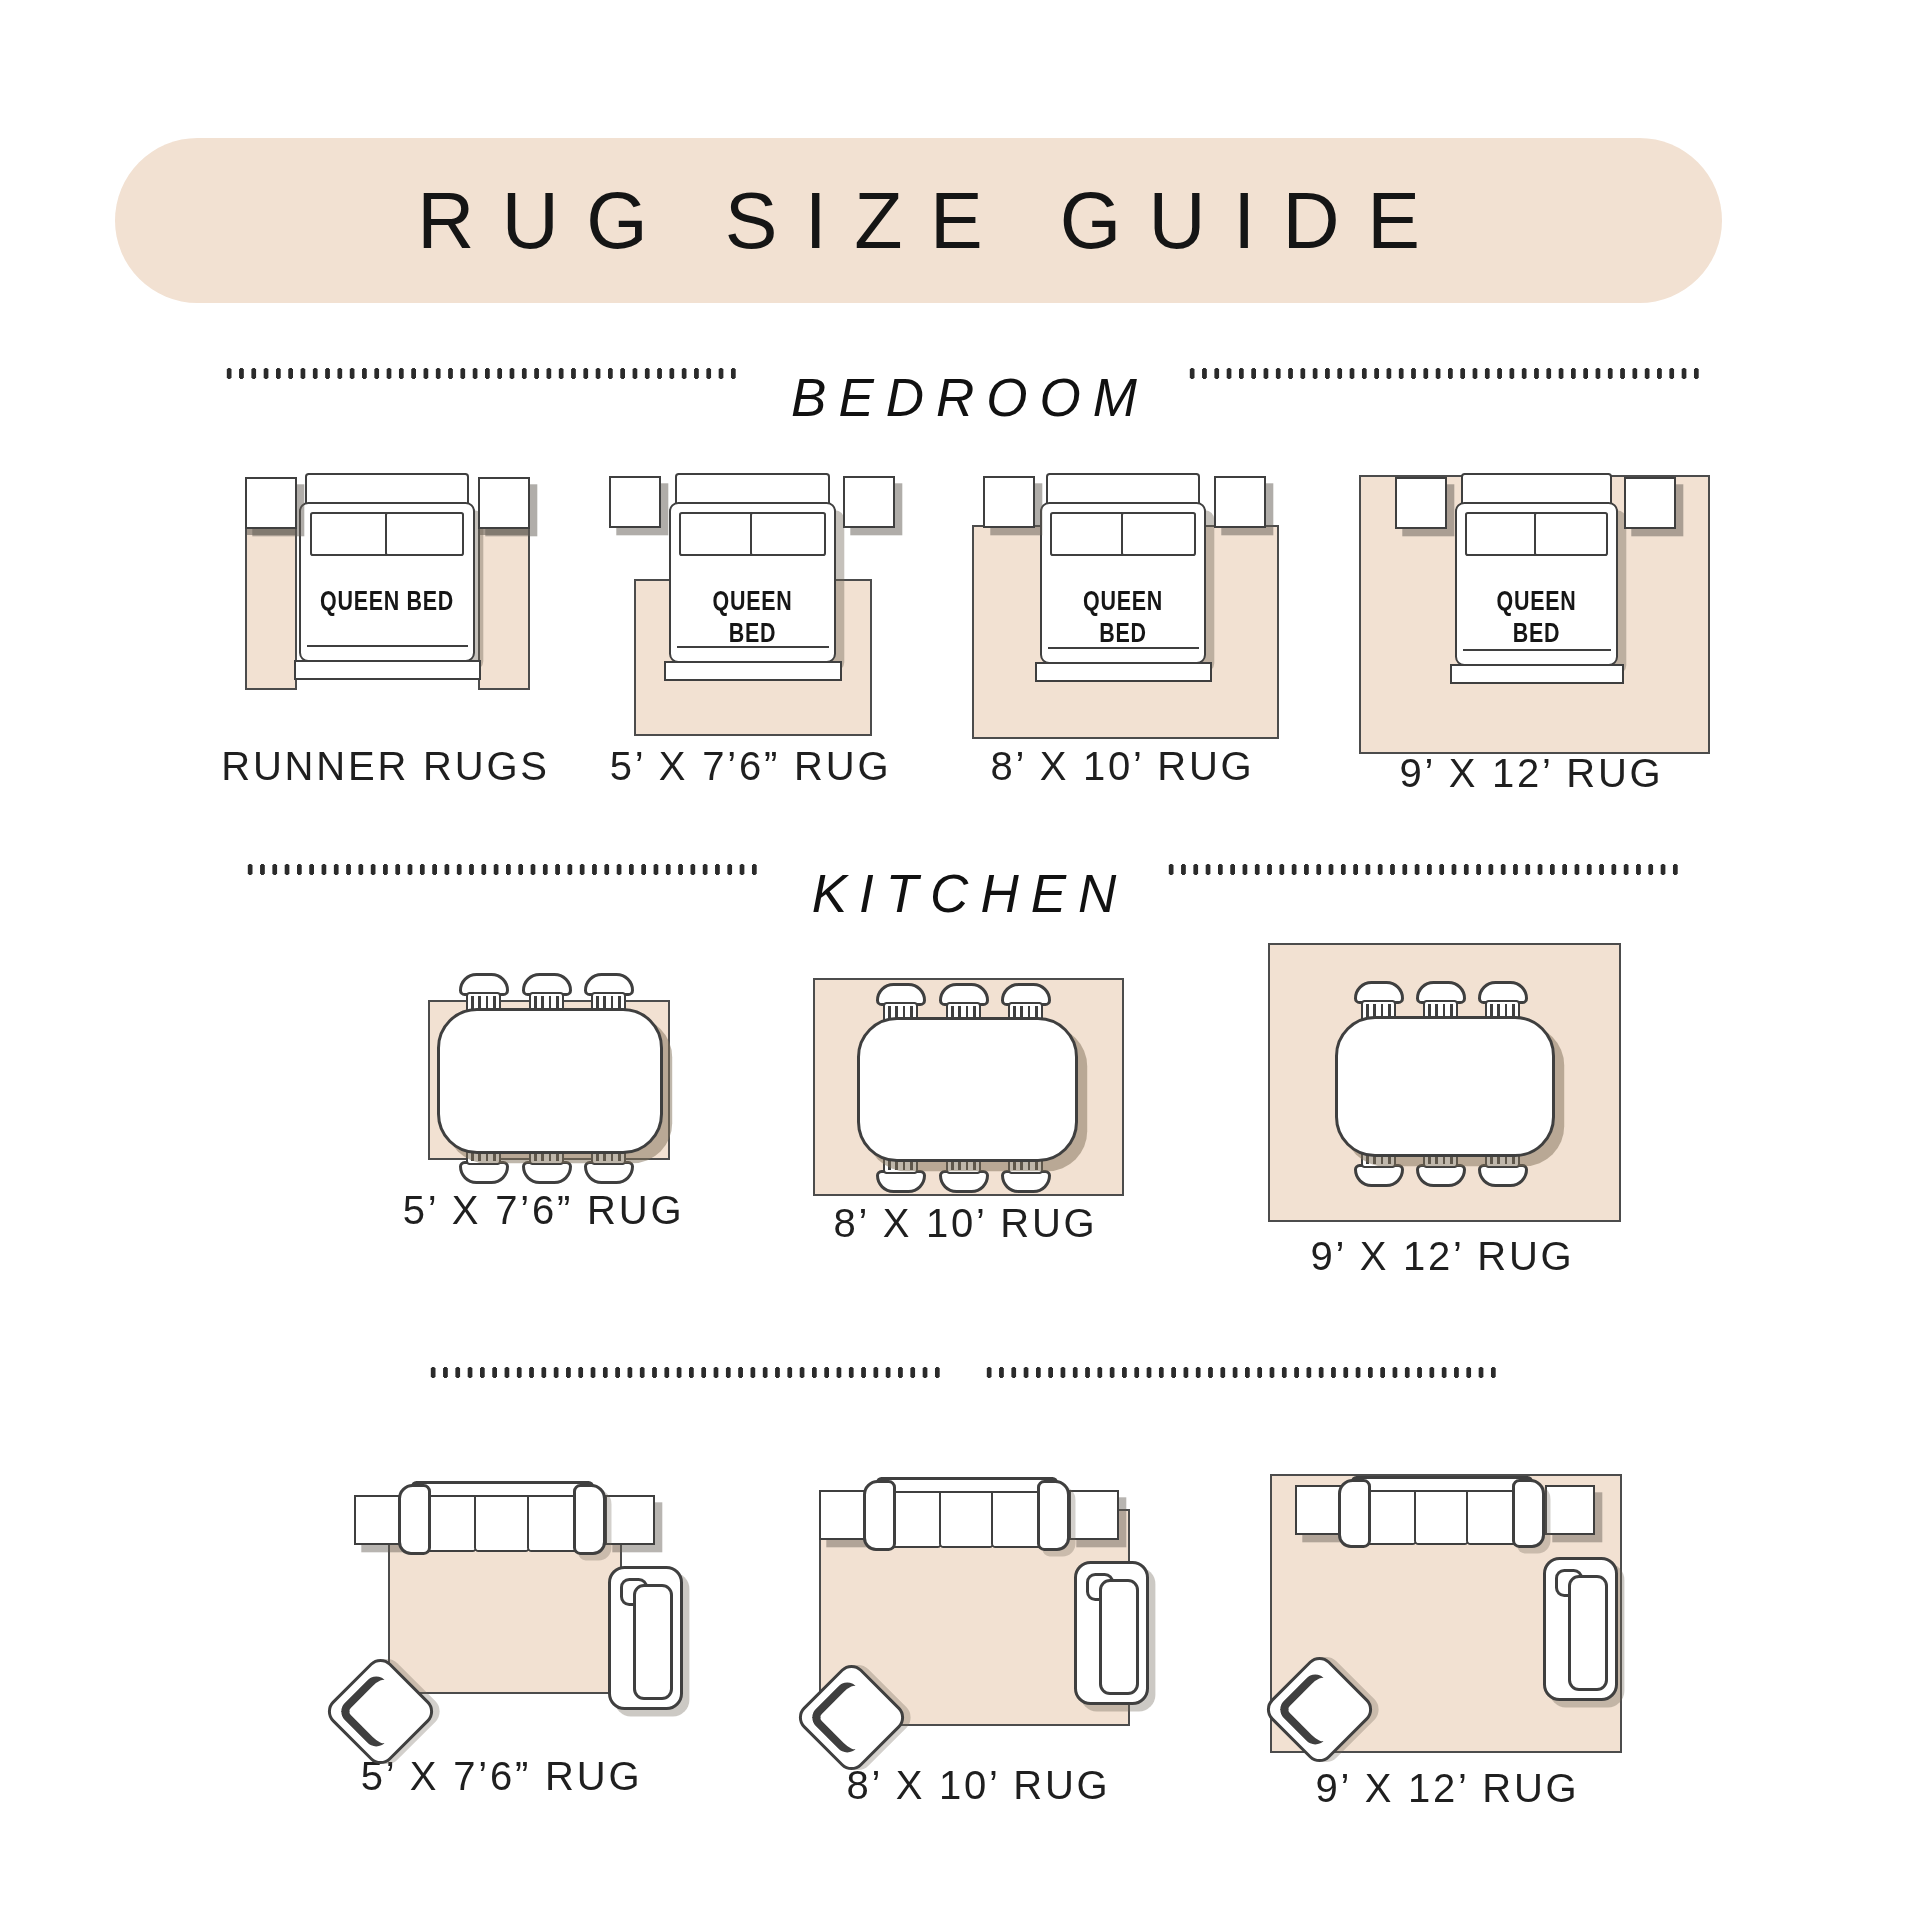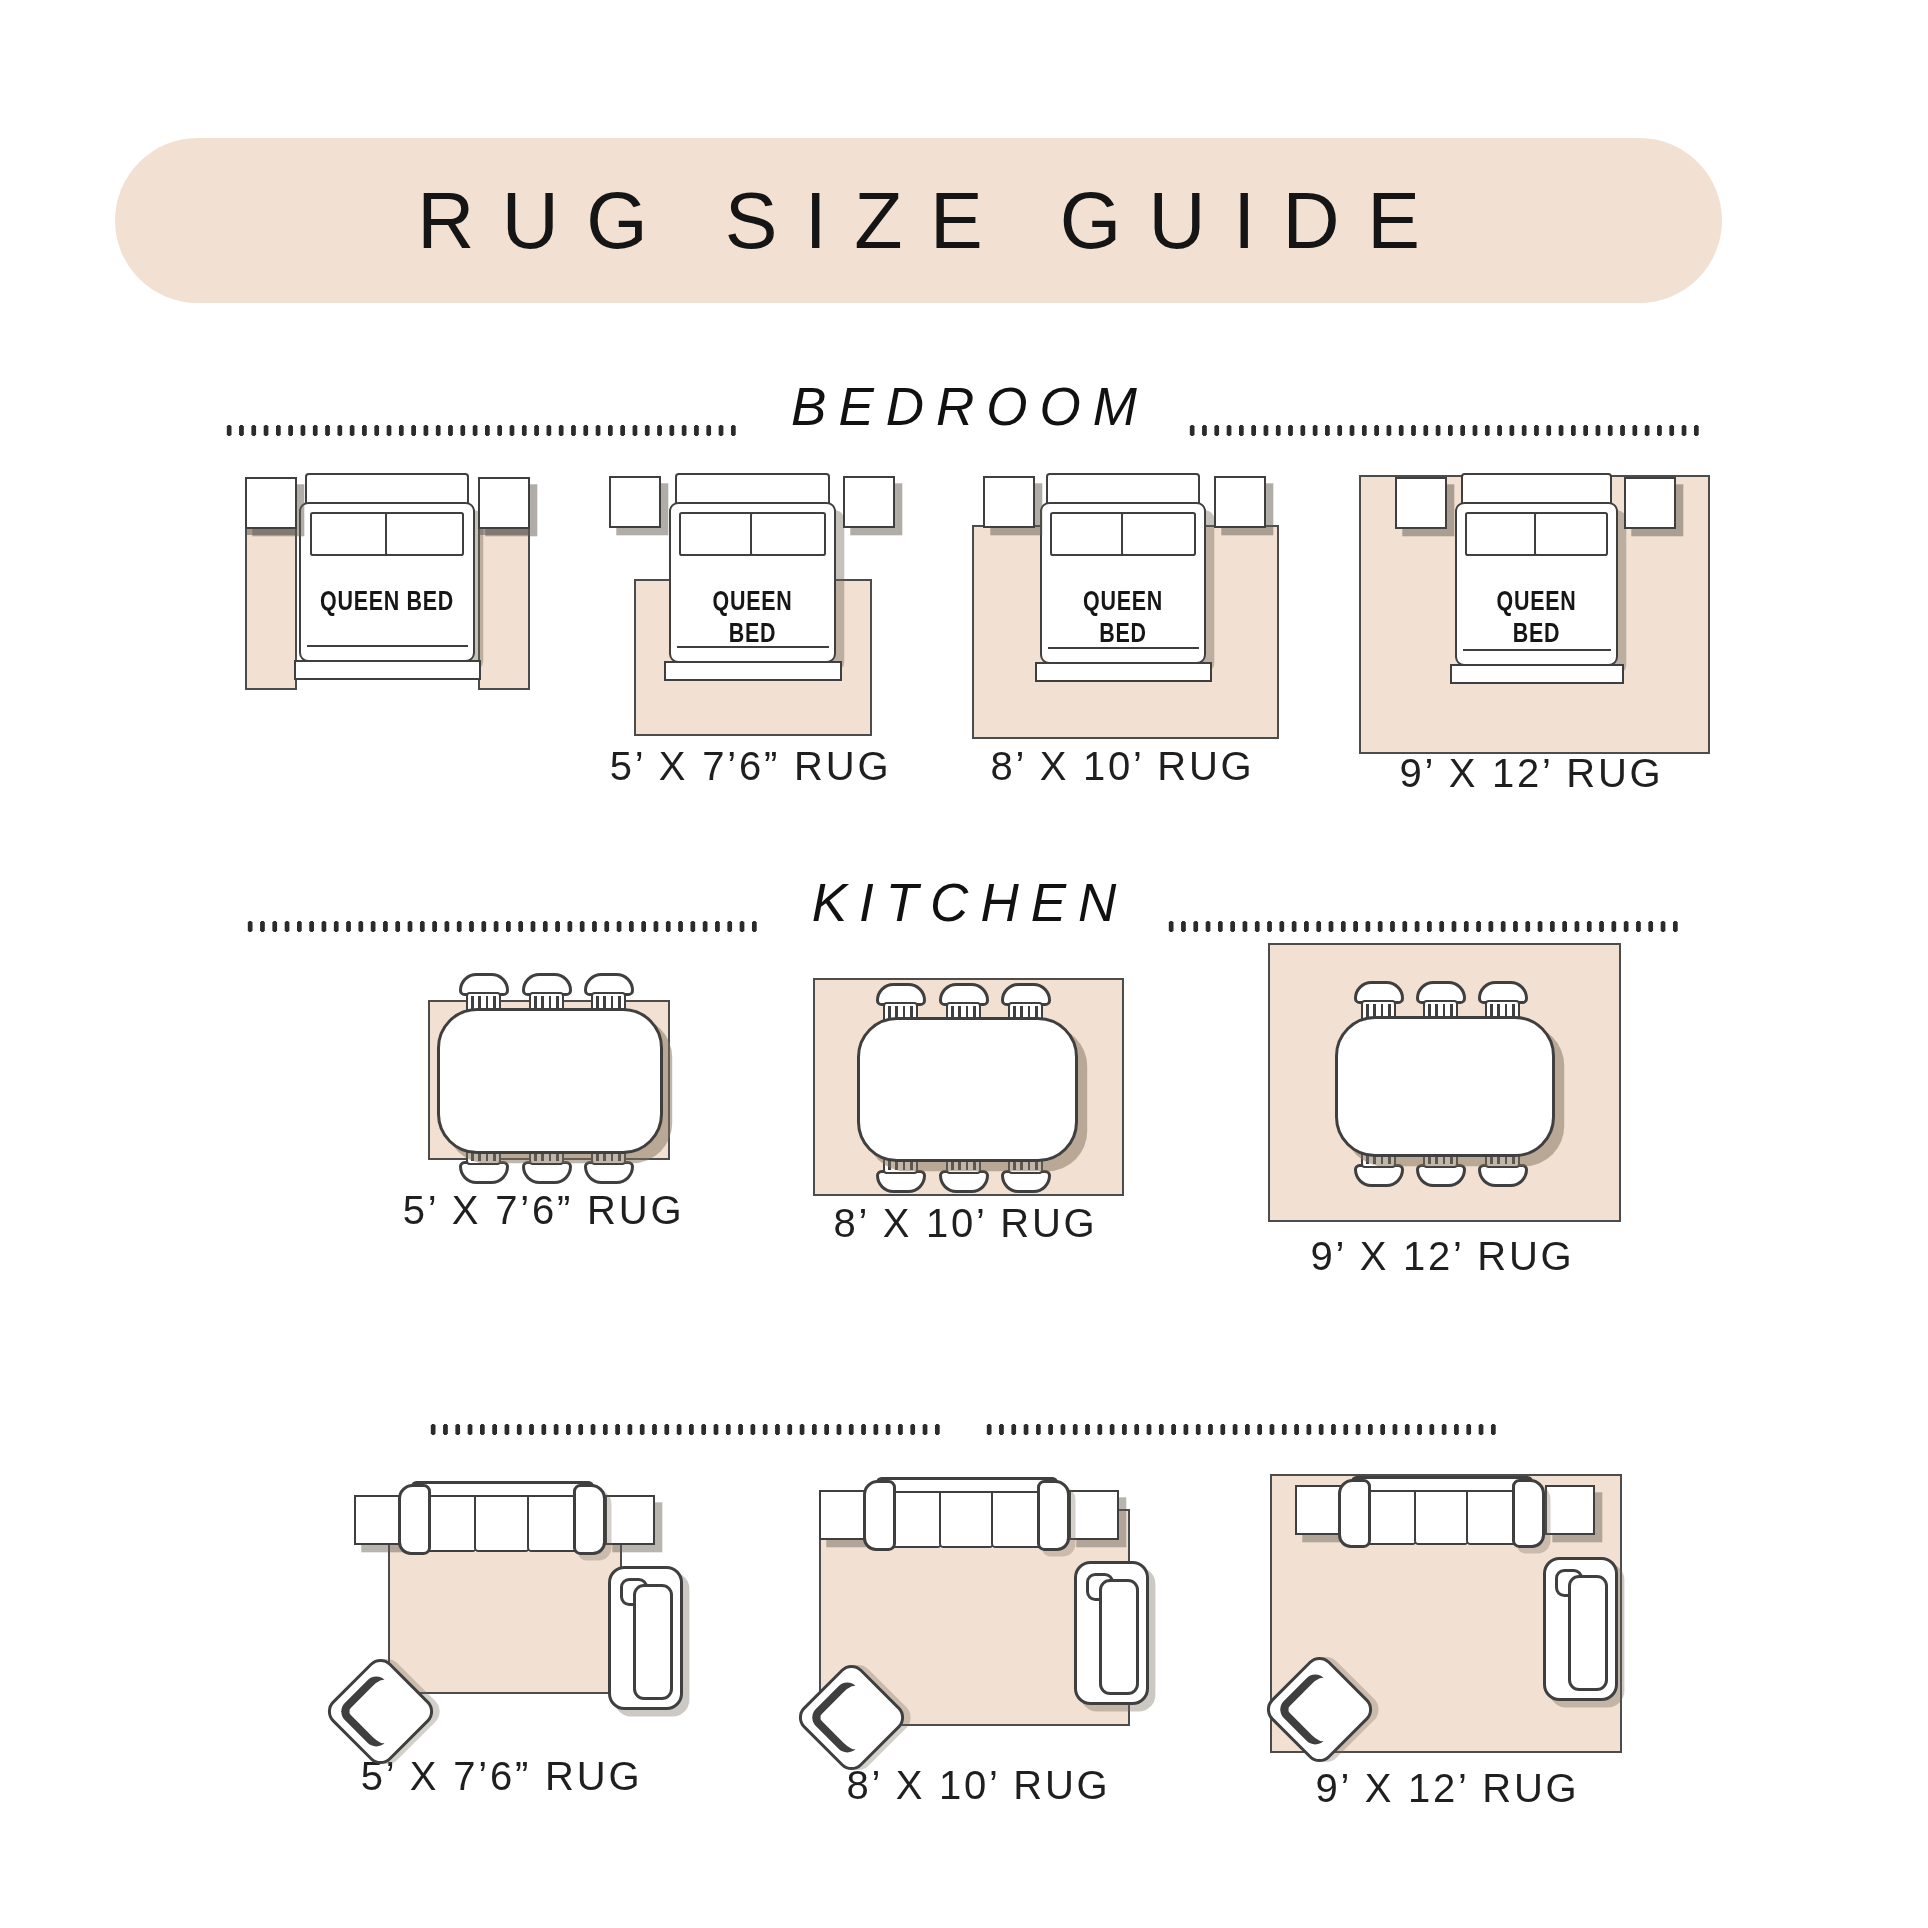--- a/index.html
+++ b/index.html
@@ -7,21 +7,21 @@
   .canvas{position:relative;width:1928px;height:1928px;background:#ffffff;
           font-family:"Liberation Sans",sans-serif;color:#1c1c1c;overflow:hidden;}
 
   
   .banner{position:absolute;left:115px;top:138px;width:1607px;height:165px;
           background:#f2e1d2;border-radius:84px;display:flex;align-items:center;justify-content:center;}
   .banner h1{margin:0;font-size:79px;font-weight:500;letter-spacing:27.5px;padding-left:27.5px;color:#151515;white-space:nowrap;}
 
   
   .sec-head{position:absolute;left:0;width:1928px;height:70px;
-            display:flex;align-items:flex-end;justify-content:center;gap:37px;}
+            display:flex;align-items:flex-start;justify-content:center;gap:37px;}
   .dots{width:519px;height:13px;flex:0 0 auto;
         background-image:radial-gradient(ellipse 2.8px 6px at 50% 50%, #2b2b2b 97%, rgba(0,0,0,0) 100%);
         background-size:12.3px 13px;background-repeat:repeat-x;background-position:left center;}
   .sec-title{font-size:53px;font-style:italic;font-weight:500;letter-spacing:12px;padding-left:12px;white-space:nowrap;color:#111;}
 
   
   .fig-label{position:absolute;width:459px;text-align:center;font-size:40px;letter-spacing:2.8px;
              color:#1f1f1f;white-space:nowrap;line-height:1;}
 
   
@@ -100,20 +100,21 @@
   <div class="bed" style="left:299px;top:473px;width:176px;height:207px;">
     <div class="bed-head"></div>
     <div class="bed-main">
       <div class="pillow p1"></div>
       <div class="pillow p2"></div>
       <div class="bed-text">QUEEN BED</div>
       <div class="fold"></div>
     </div>
     <div class="bed-foot"></div>
   </div>
+  <div class="fig-label" style="left:156px;top:746px;">RUNNER RUGS</div>
 
   <div class="rug" style="left:634px;top:579px;width:234px;height:153px;"></div>
   <div class="nstand" style="left:609px;top:476px;"></div>
   <div class="nstand" style="left:843px;top:476px;"></div>
   <div class="bed" style="left:669px;top:473px;width:167px;height:208px;">
     <div class="bed-head"></div>
     <div class="bed-main">
       <div class="pillow p1"></div>
       <div class="pillow p2"></div>
       <div class="bed-text">QUEEN BED</div>

